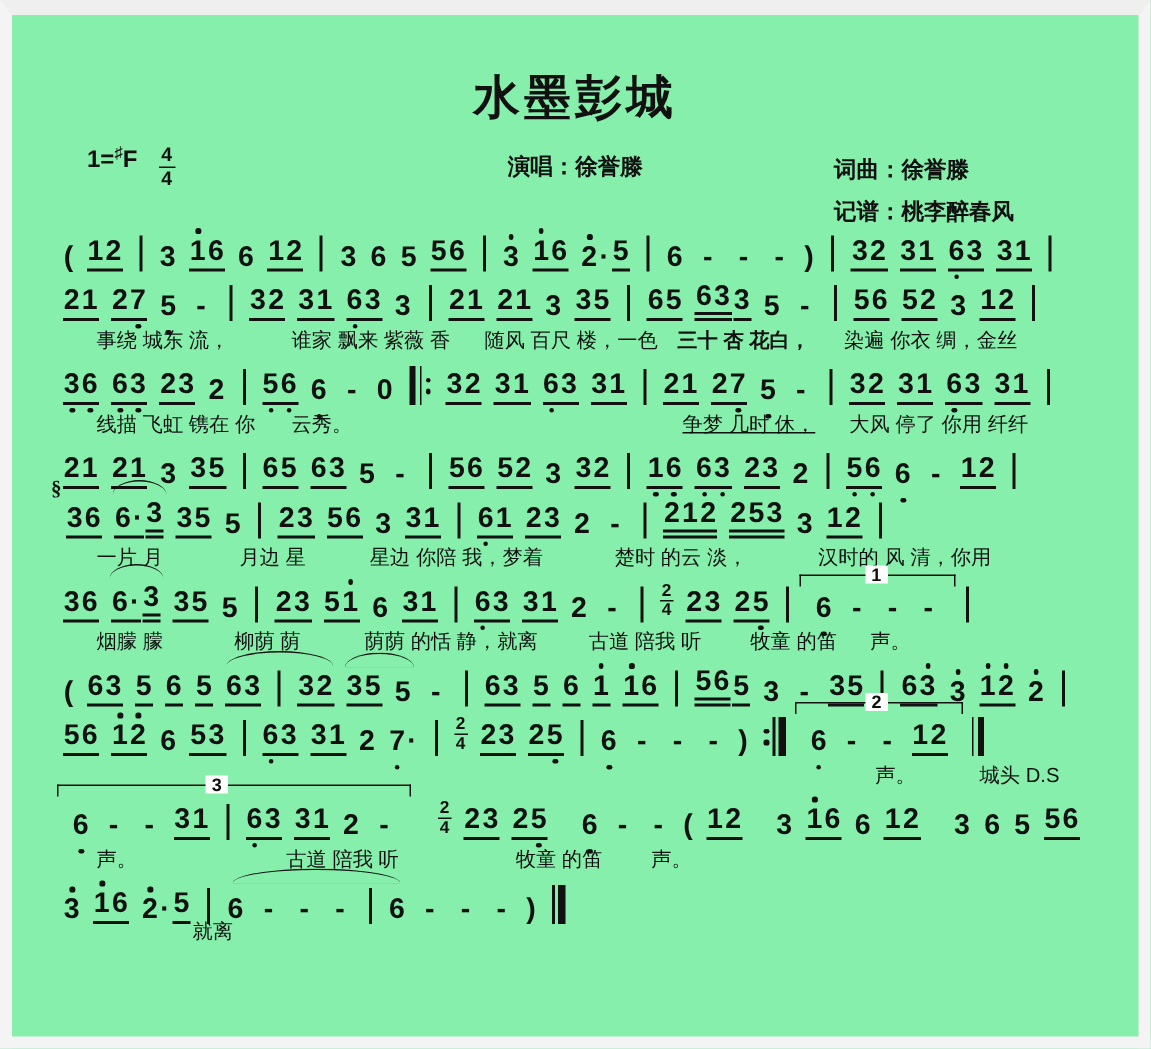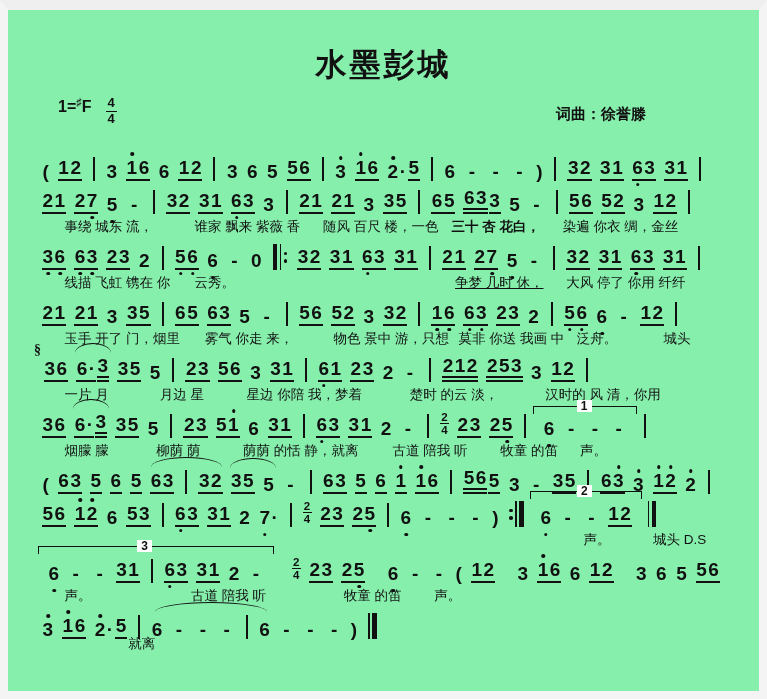--- a/index.html
+++ b/index.html
@@ -55,23 +55,25 @@
   <div class="key">
     <span>1=</span>
       <span class="sharp">♯</span>
       <span>F</span>
     <span class="frac">
       <span class="num">4</span>
       <span>4</span>
     </span>
   </div>
 
+  <div class="singer">演唱：徐誉滕</div>
 
   <div class="credits">
     <div>词曲：徐誉滕</div>
+    <div>记谱：桃李醉春风</div>
   </div>
 
   <div class="music" id="music">
       <div class="mline">
         <div class="notes">
           <span class="tok">
             <span class="ch">(</span>
           </span>
           <span class="tok u1">
             <span class="ch">1</span>
@@ -418,28 +420,20 @@
             <span class="ch lo">6</span>
           </span>
           <span class="tok dash">
             <span class="ch">-</span>
           </span>
           <span class="tok u1">
             <span class="ch">1</span>
             <span class="ch">2</span>
           </span>
           <span class="bar"></span>
-        </div>
-        <div class="lyrics">
-          <span class="lyr" style="left: 3.8%;">玉手 开了 门，烟里</span>
-          <span class="lyr" style="left: 24%;">雾气 你走 来，</span>
-          <span class="lyr" style="left: 42.5%;">物色 景中 游，只想</span>
-          <span class="lyr" style="left: 60.5%;">莫非 你送 我画 中</span>
-          <span class="lyr" style="left: 77.5%;">泛舟。</span>
-          <span class="lyr" style="left: 90%;">城头</span>
         </div>
       </div>
       <div class="mline">
         <div class="notes">
           <span class="seg">
             <span>§</span>
           </span>
           <span class="tok u1">
             <span class="ch">3</span>
             <span class="ch">6</span>

